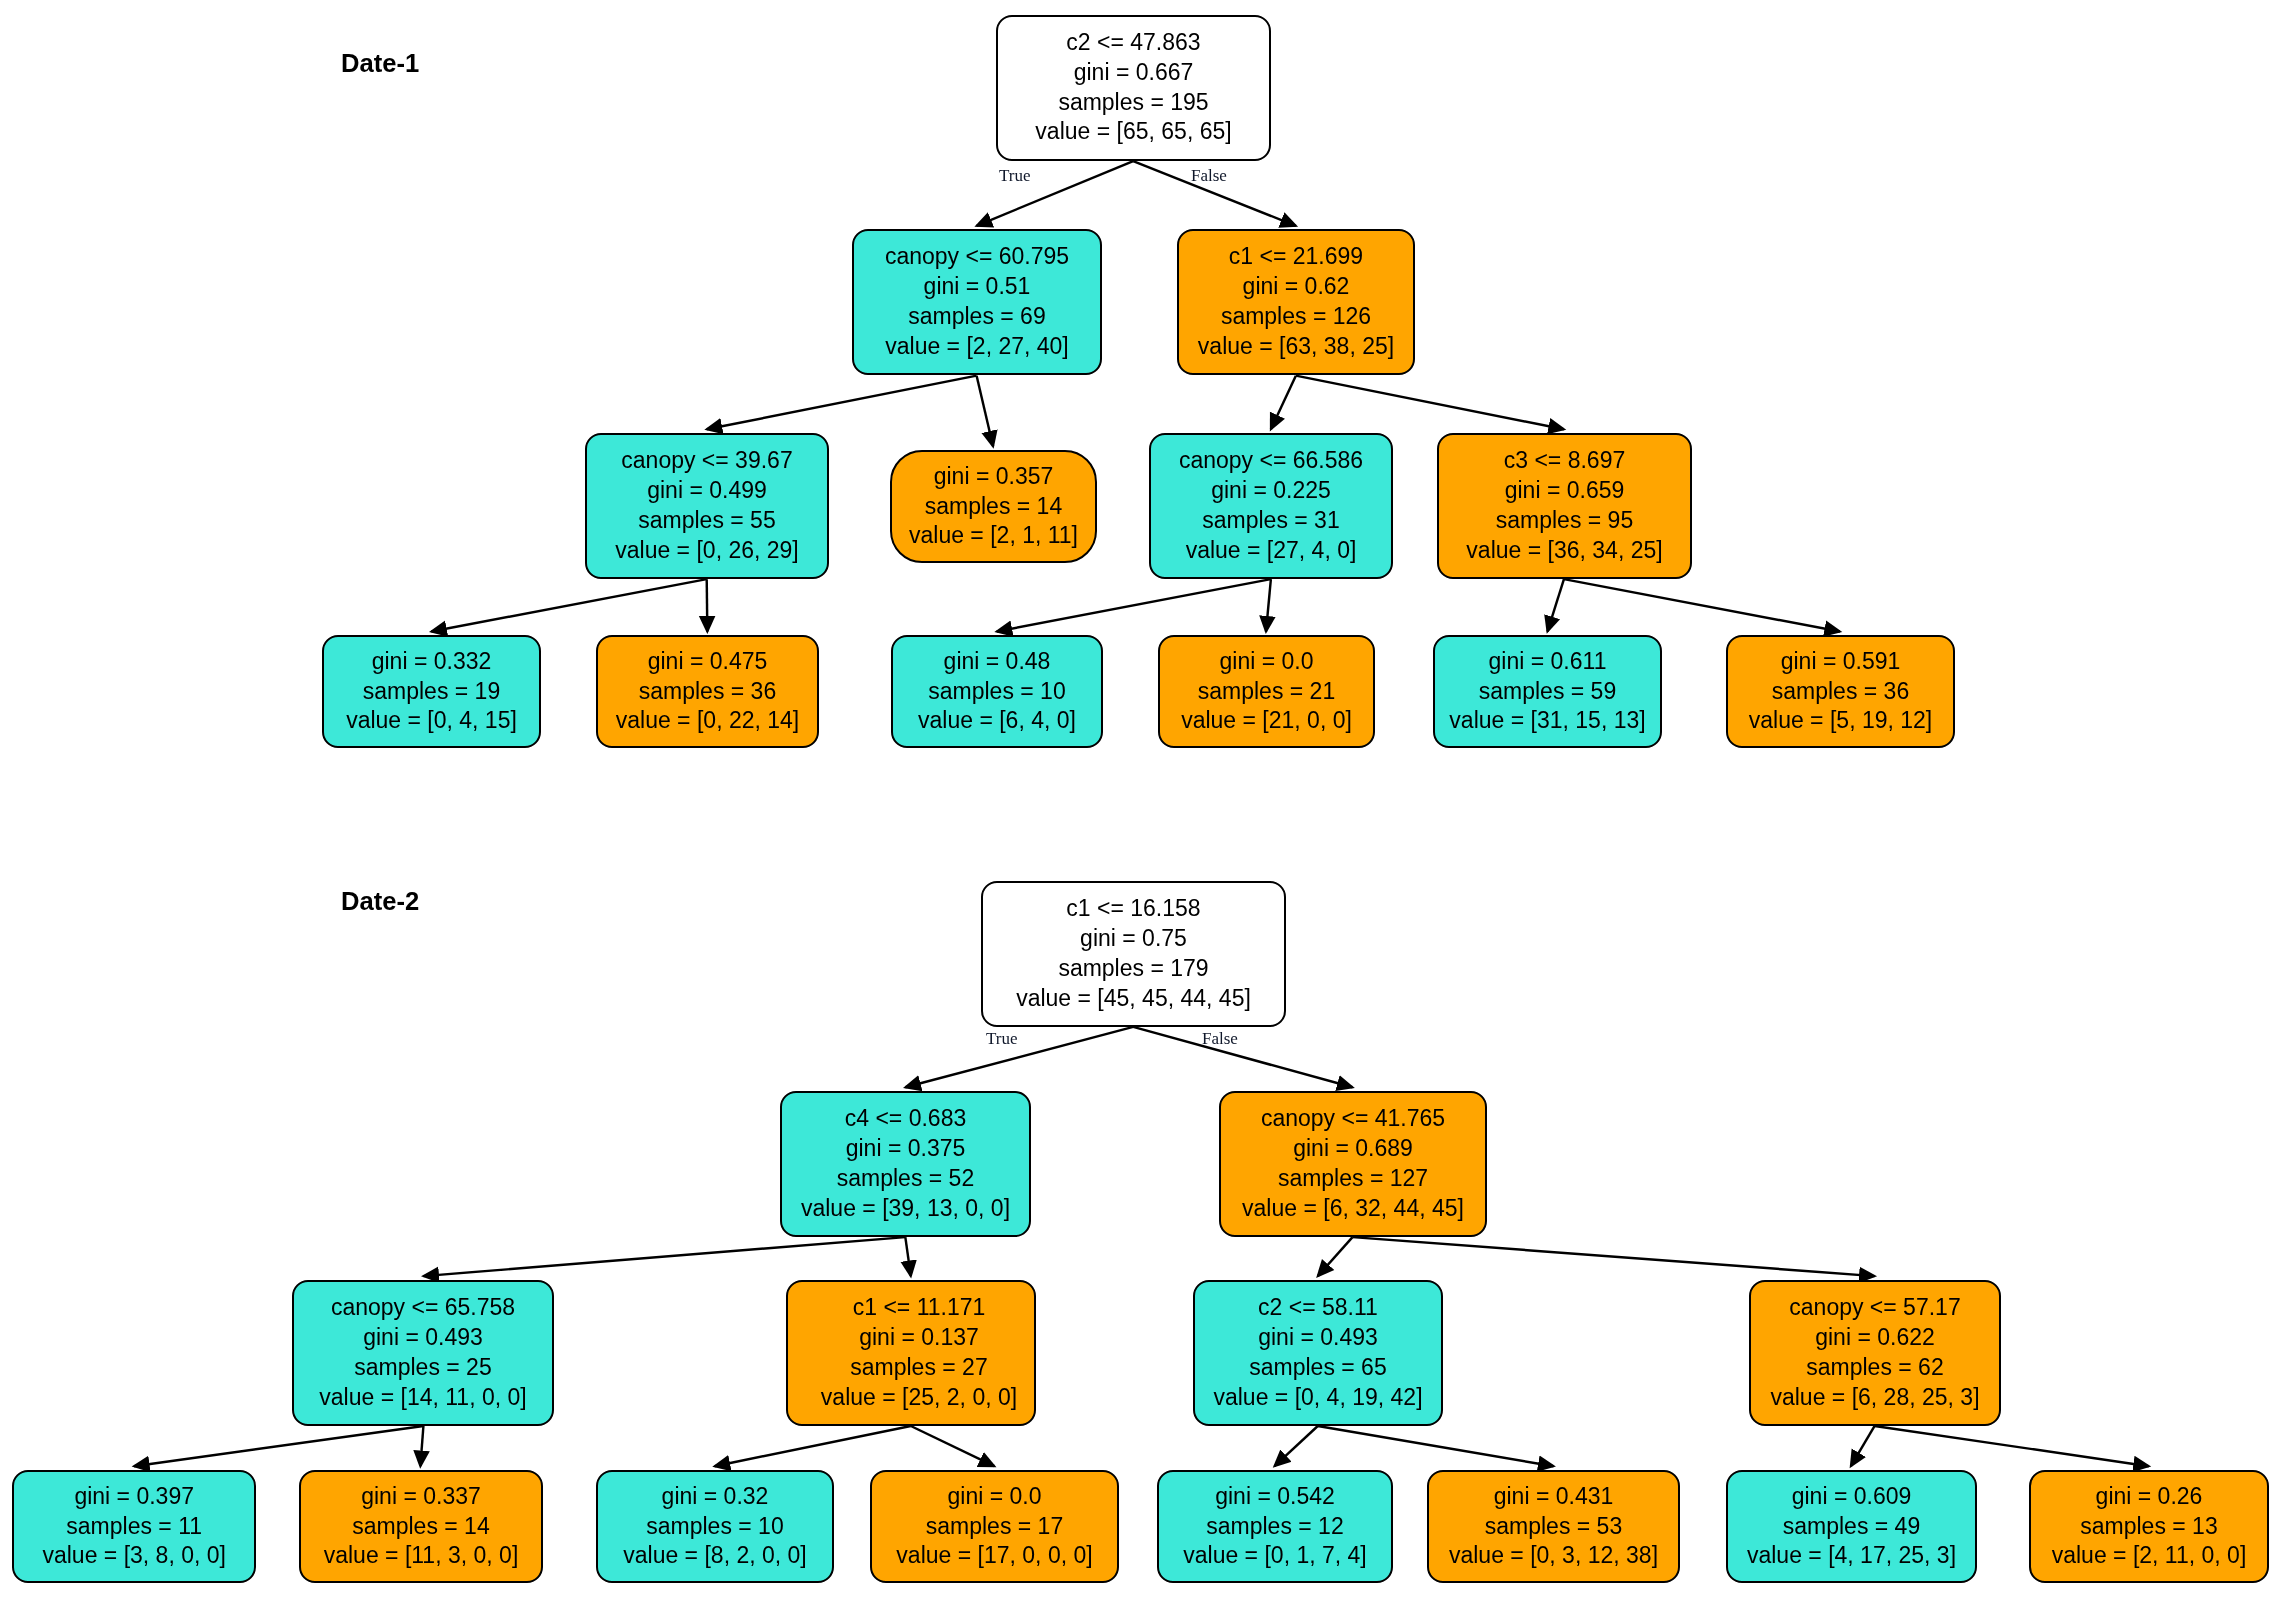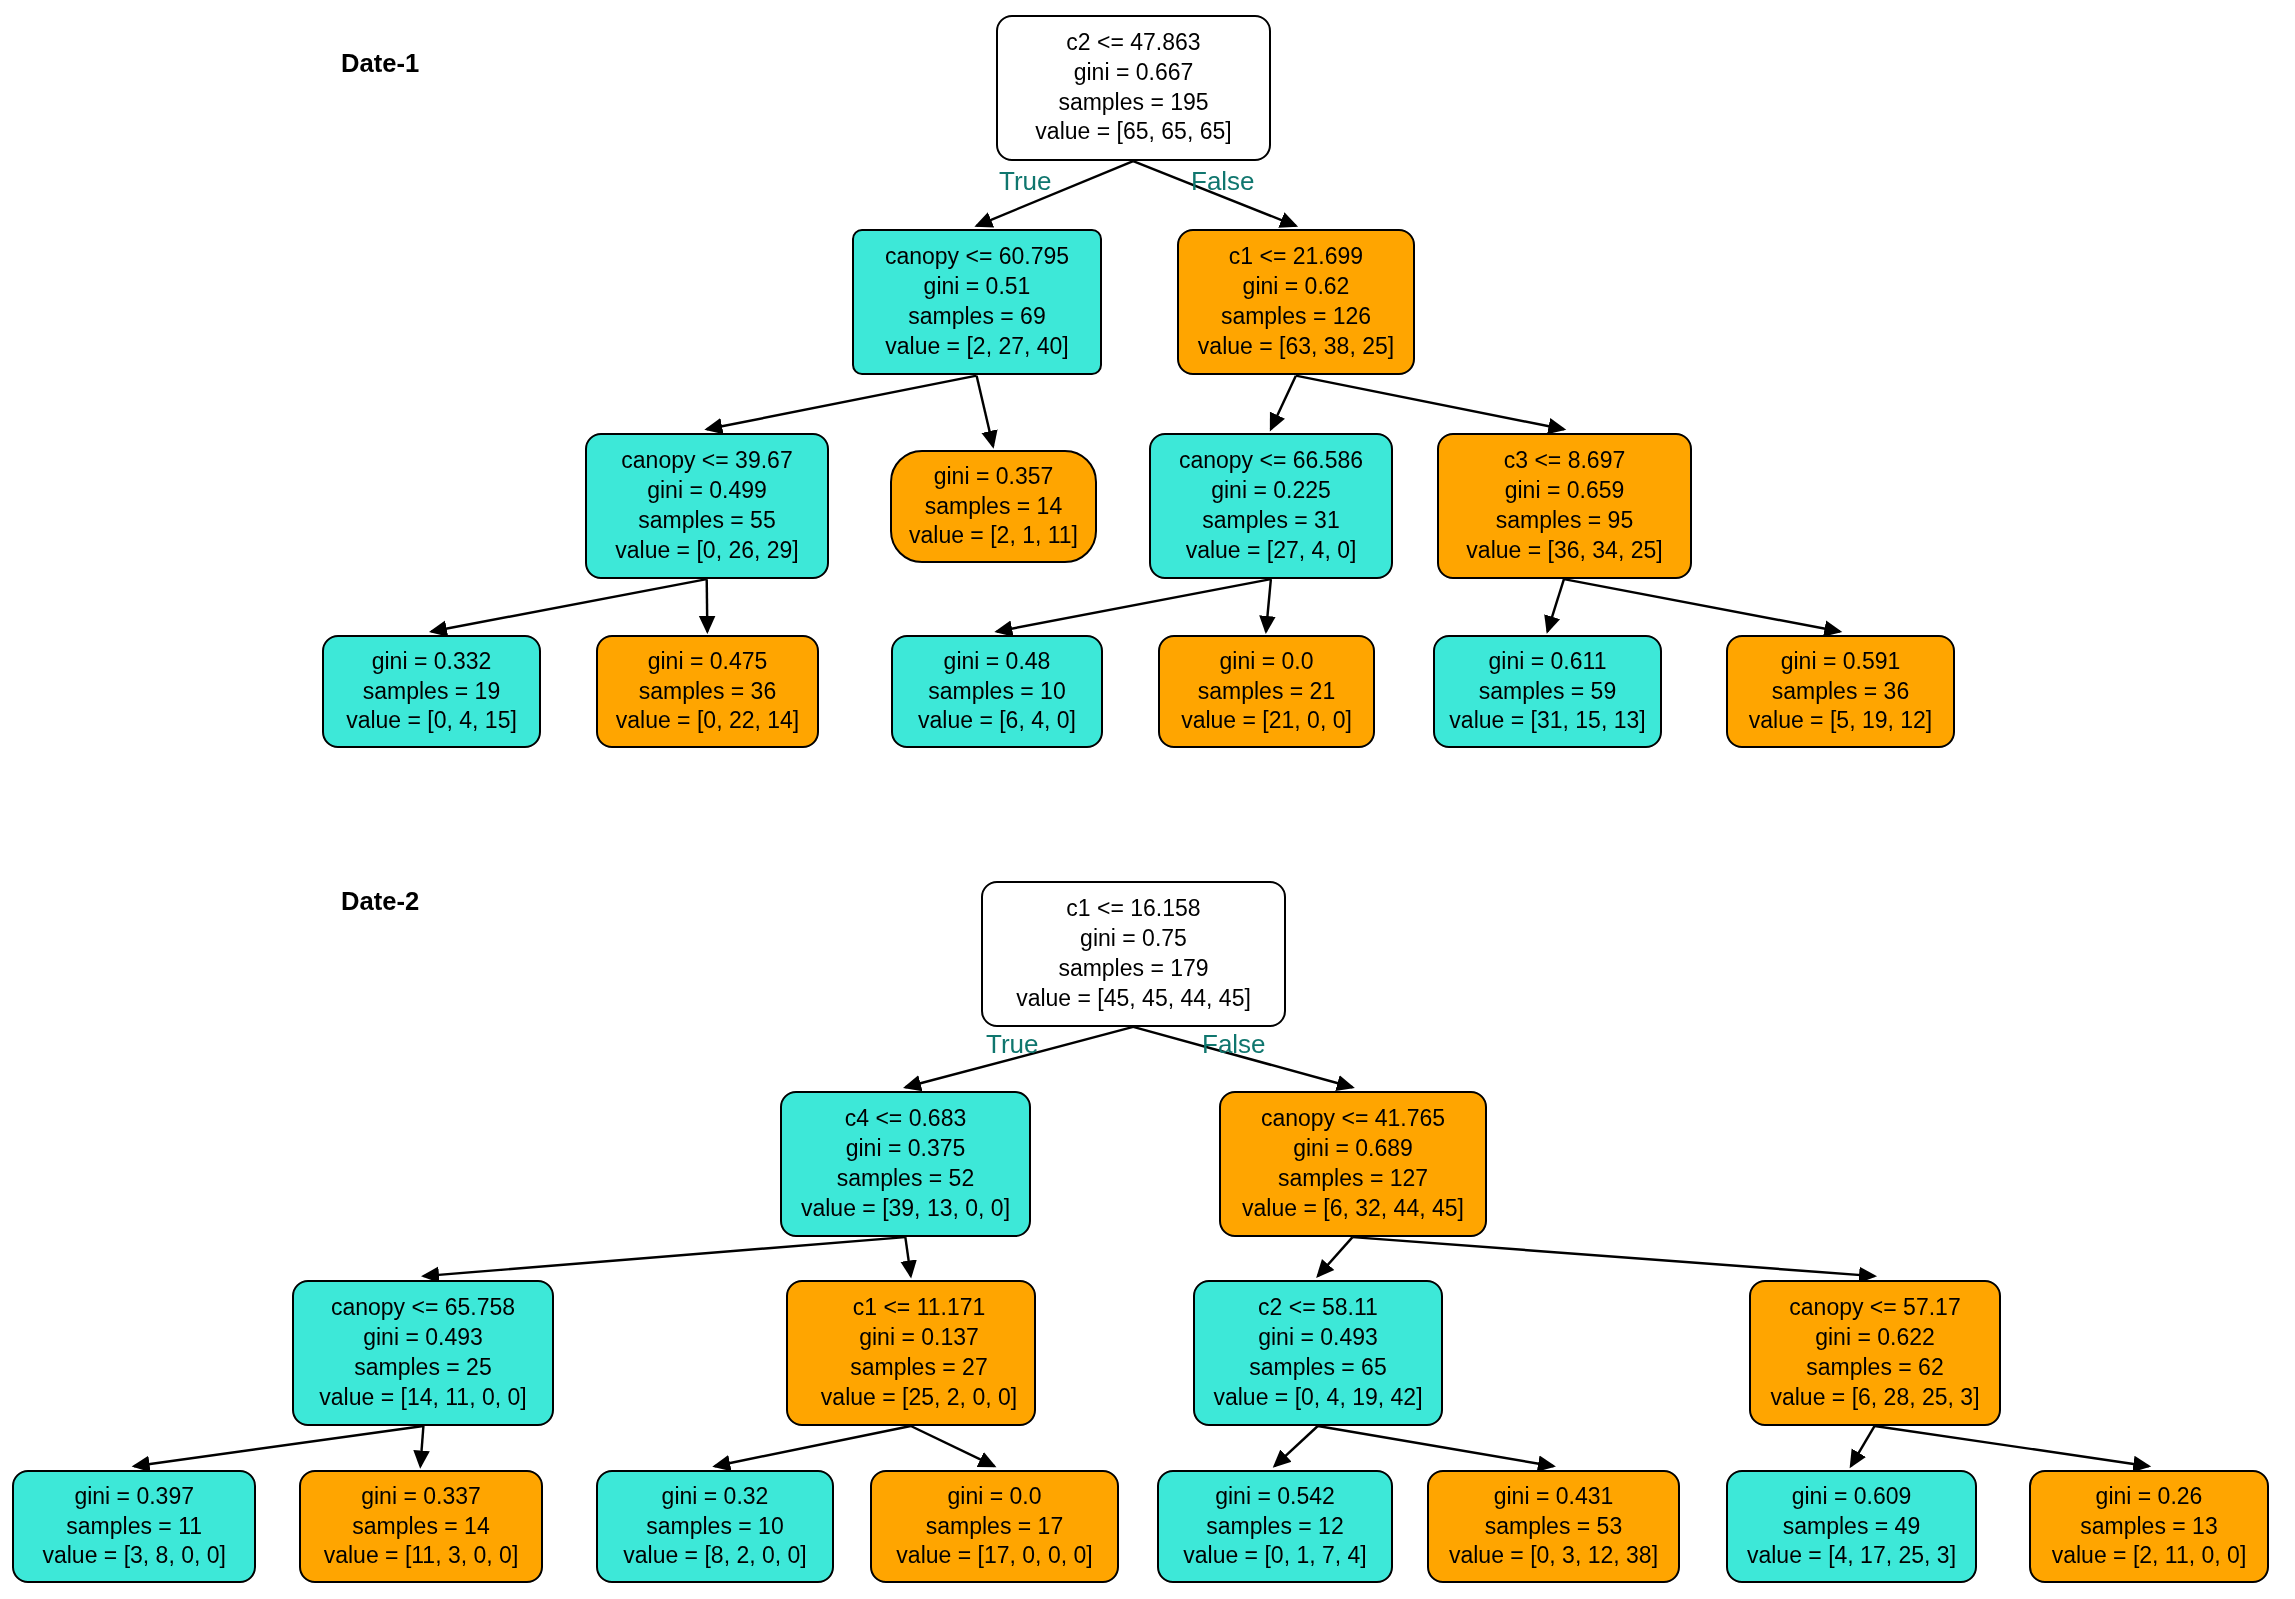--- a/index.html
+++ b/index.html
@@ -51,24 +51,25 @@
   .tree-label {
     position: absolute;
     font-size: 25.6px;
     font-weight: bold;
     color: #000000;
     white-space: nowrap;
     z-index: 3;
   }
   .branch-label {
     position: absolute;
-    font-size: 26px;
-    color: #0f766e;
+    font-size: 17px;
+    color: #0f172a;
     white-space: nowrap;
     z-index: 3;
+    font-family: Liberation Serif, serif;
   }
 </style>
 </head>
 <body>
 
 <div id="canvas">
   <svg id="edges" viewBox="0 0 3767 2625">
     <defs>
       <marker id="arrowhead" markerWidth="8" markerHeight="8" refX="6.4" refY="4" orient="auto" markerUnits="strokeWidth">
         <path d="M0,0.6 L7.4,4 L0,7.4 z" fill="#000000"></path>
@@ -103,21 +104,21 @@
         <line x1="3077" y1="2340" x2="3527" y2="2406" stroke="#000000" stroke-width="4" marker-end="url(#arrowhead)"></line>
       </g>
   </svg>
   <div id="nodes-layer">
       <div class="node white" style="left: 996px; top: 14.6px; width: 275px; height: 146px;">
         <span class="line">c2 &lt;= 47.863</span>
         <span class="line">gini = 0.667</span>
         <span class="line">samples = 195</span>
         <span class="line">value = [65, 65, 65]</span>
       </div>
-      <div class="node teal" style="left: 852px; top: 229px; width: 250px; height: 146px; border-radius: 10px;">
+      <div class="node teal" style="left: 852px; top: 229px; width: 250px; height: 146px;">
         <span class="line">canopy &lt;= 60.795</span>
         <span class="line">gini = 0.51</span>
         <span class="line">samples = 69</span>
         <span class="line">value = [2, 27, 40]</span>
       </div>
       <div class="node orange" style="left: 1177px; top: 229px; width: 238px; height: 146px;">
         <span class="line">c1 &lt;= 21.699</span>
         <span class="line">gini = 0.62</span>
         <span class="line">samples = 126</span>
         <span class="line">value = [63, 38, 25]</span>

